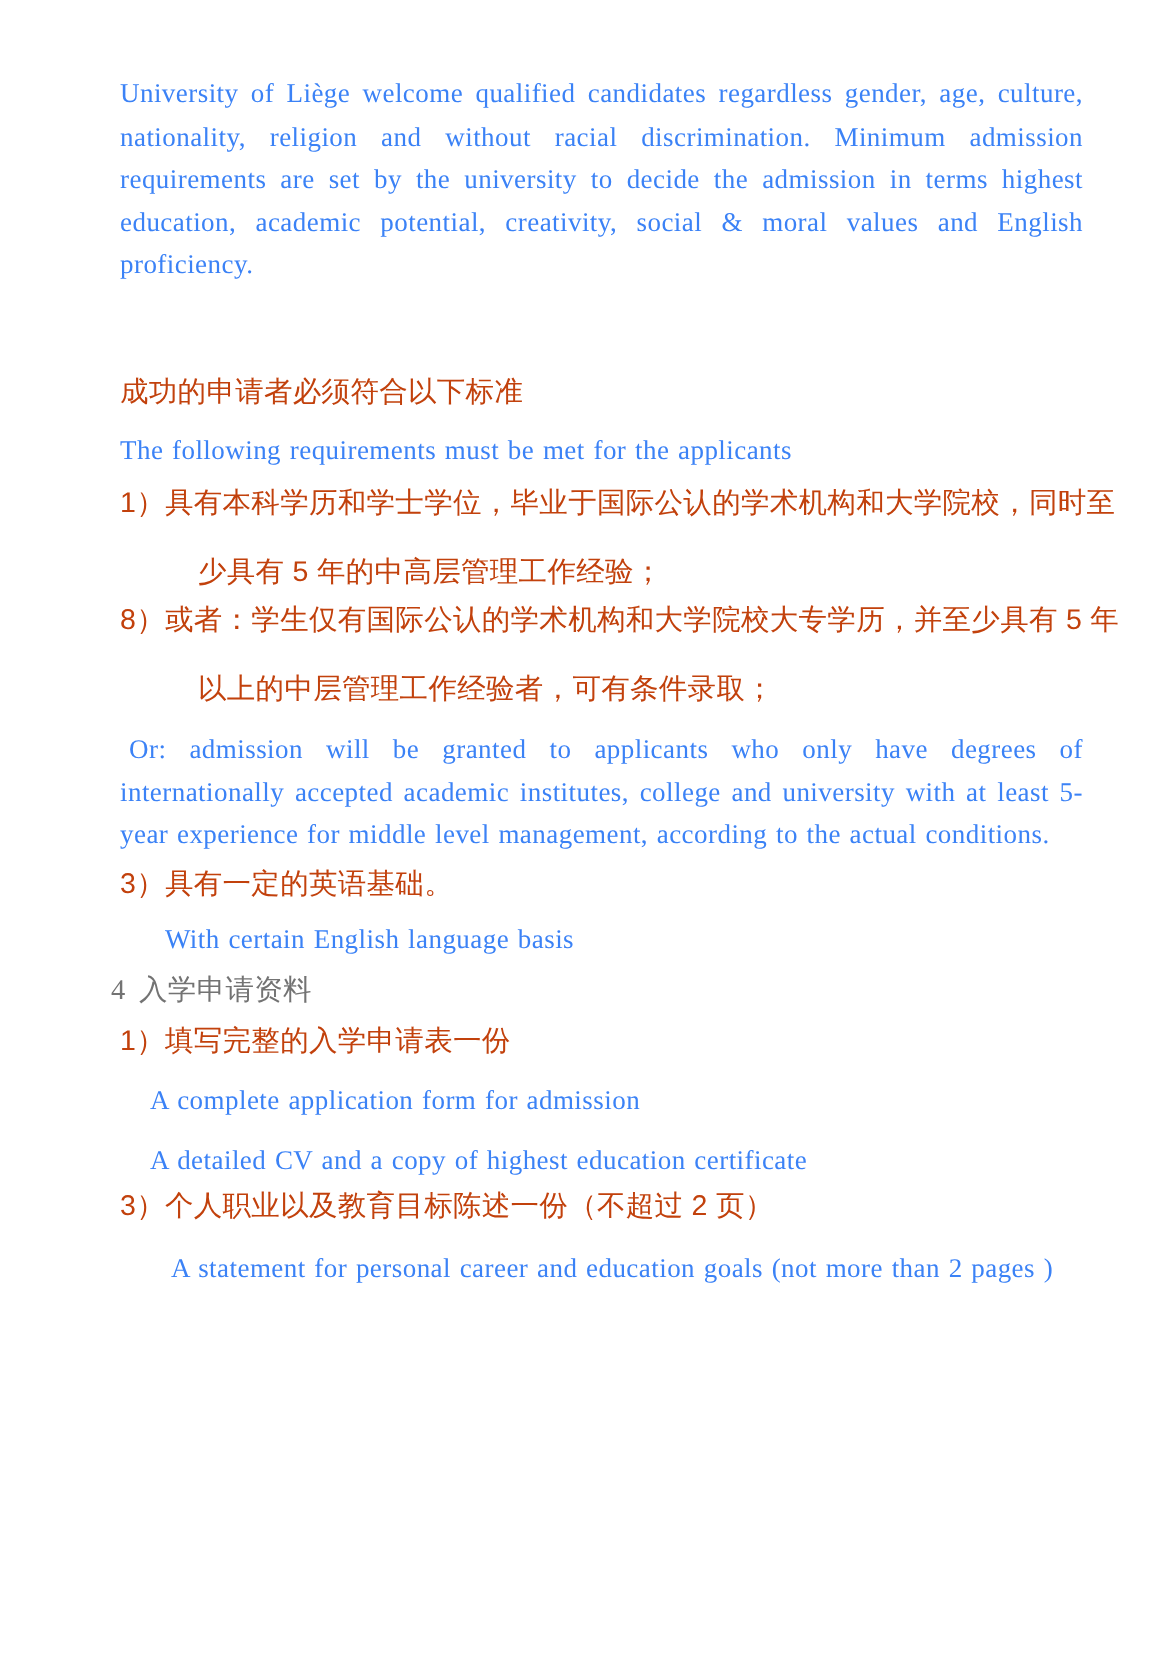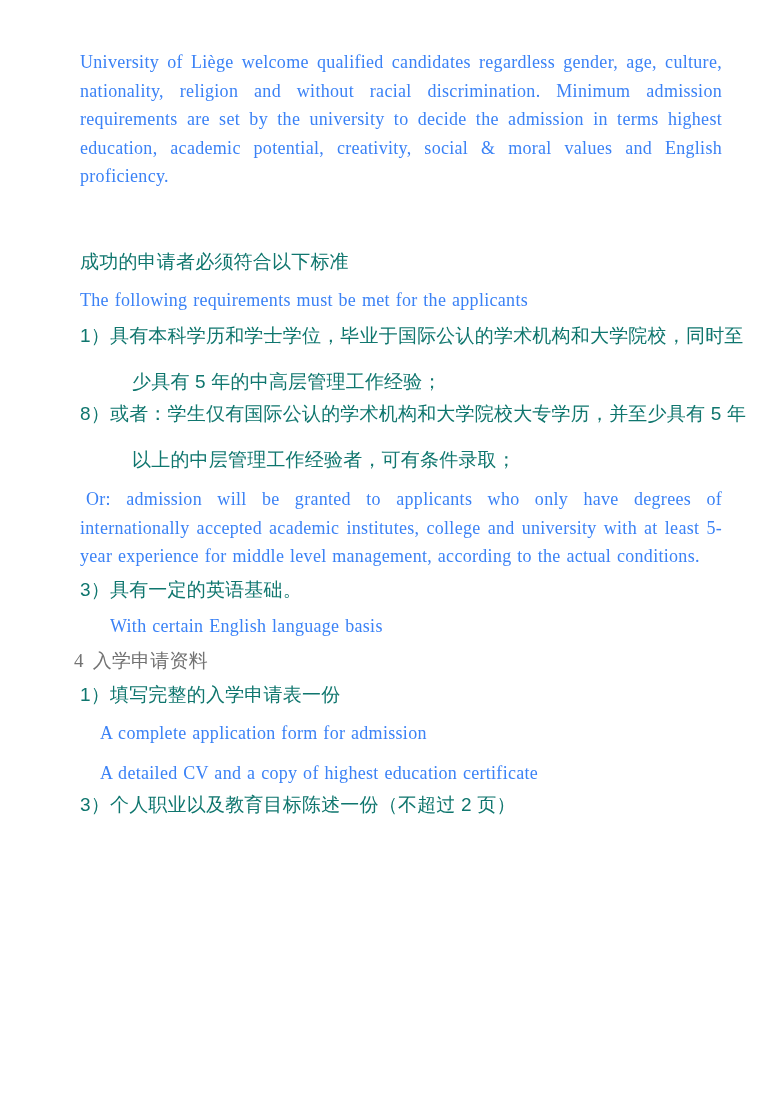--- a/index.html
+++ b/index.html
@@ -29,21 +29,21 @@
   .en-just {
     text-align: justify;
   }
   .lead-space { text-indent: 6px; }
   
   .zh {
     font-family: "Liberation Sans", "DejaVu Sans", sans-serif;
     font-size: 19px;
     line-height: 30px;
     letter-spacing: 0.2px;
-    color: #0f766e;
+    color: #c2410c;
     margin: 0;
     white-space: nowrap;
   }
   .red { color: #737373; }
   
   .ind-wrap   { padding-left: 52px; }  
   .ind-en-30  { padding-left: 30px; }  
   .ind-en-20  { padding-left: 20px; }  
   .ind-en-34  { padding-left: 34px; }  
   .ind-en-31  { padding-left: 31px; }  
@@ -96,14 +96,15 @@
 
   <p class="zh mt-4">1）填写完整的入学申请表一份</p>
 
   <p class="en mt-9 ind-en-20">A complete application form for admission</p>
 
 
   <p class="en mt-11 ind-en-20">A detailed CV and a copy of highest education certificate</p>
 
   <p class="zh mt-3">3）个人职业以及教育目标陈述一份（不超过 2 页）</p>
 
+  <p class="en mt-11 ind-en-34">A statement for personal career and education goals (not more than 2 pages )</p>
 
 </div>
 
 </body></html>

